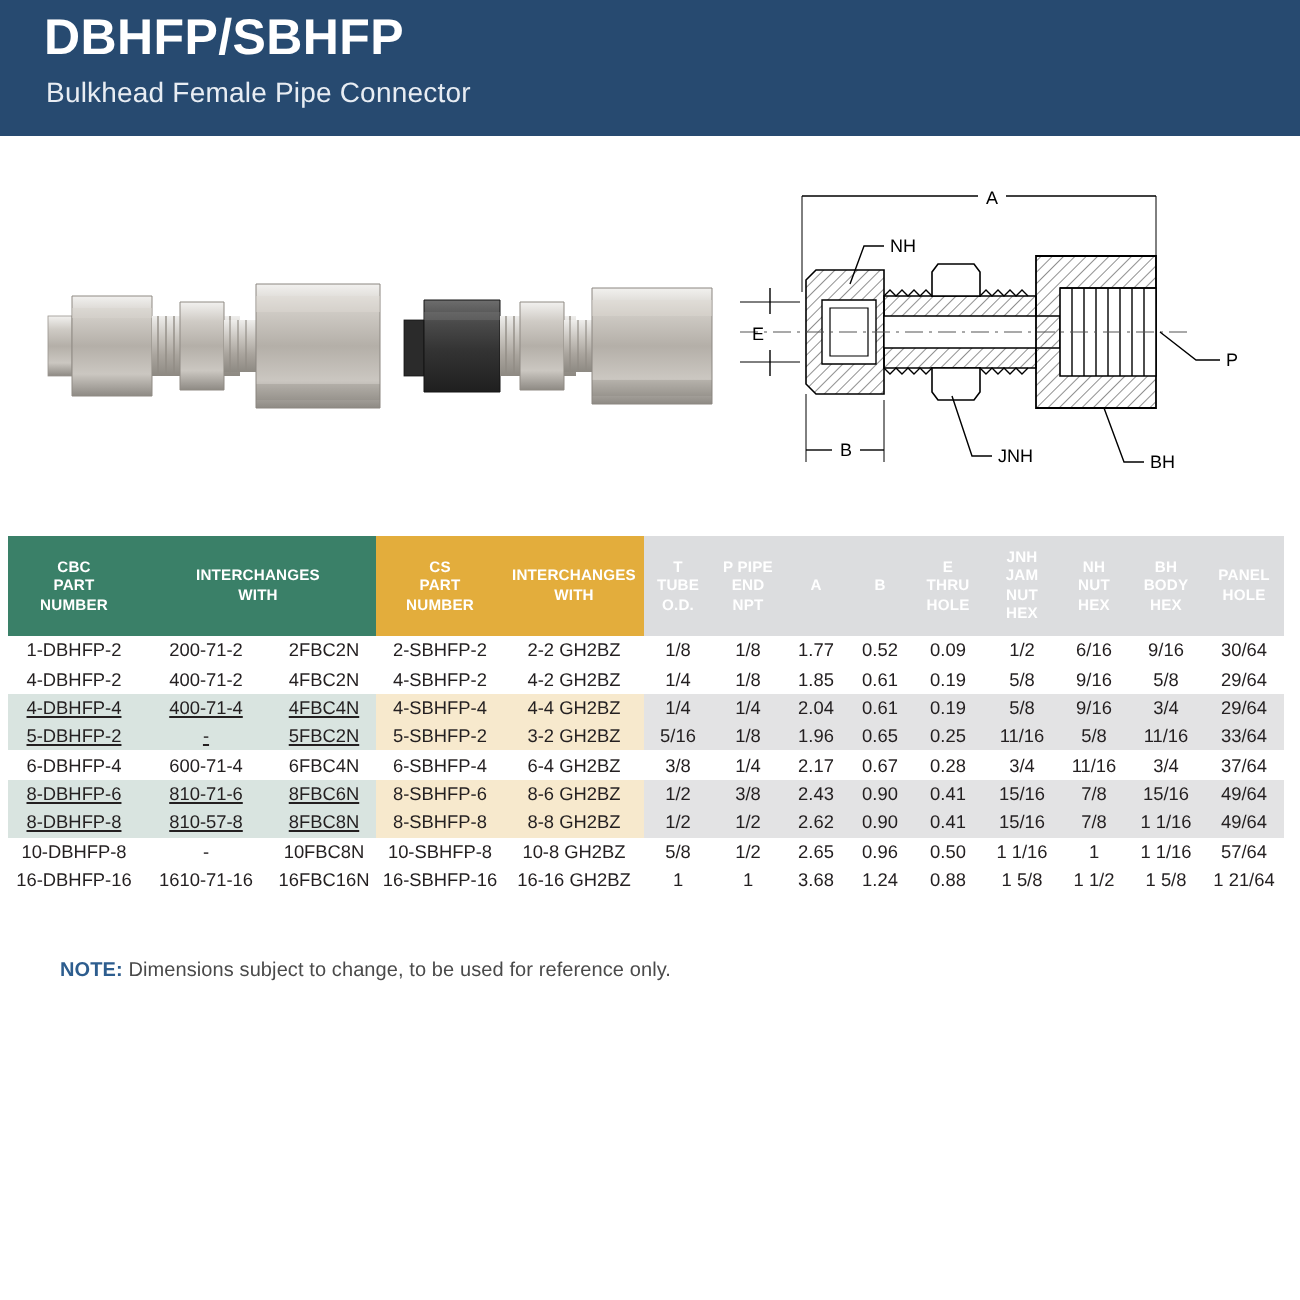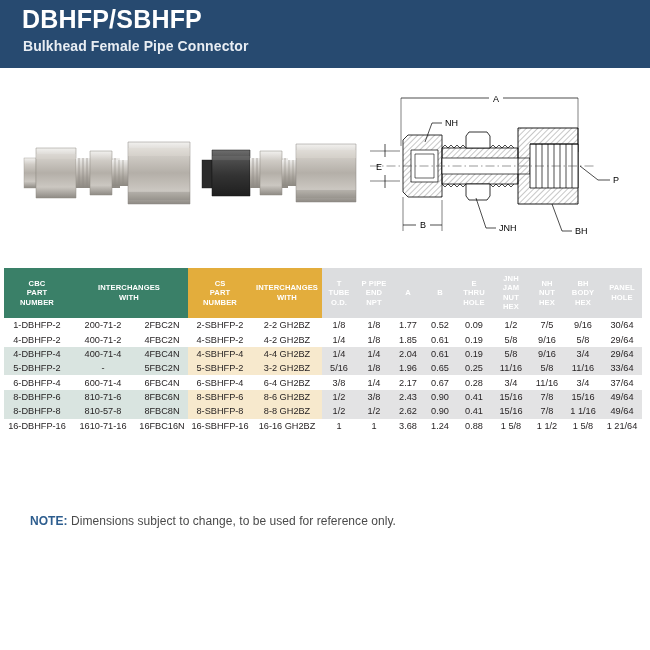--- a/index.html
+++ b/index.html
@@ -17,21 +17,21 @@
     position:absolute;left:0;top:0;width:650px;height:68px;
     background:#274a70;
   }
   .banner-title{
     position:absolute;left:22px;top:6px;
     font-size:25px;font-weight:bold;letter-spacing:.2px;
     color:#ffffff;line-height:1.05;
   }
   .banner-sub{
     position:absolute;left:23px;top:38px;
-    font-size:14px;font-weight:bold;letter-spacing:.1px;
+    font-size:14px;font-weight:normal;letter-spacing:.1px;
     color:#e8edf3;
   }
 
   
   .photo{position:absolute;}
   .photo svg{display:block;}
 
   
   .drawing{position:absolute;left:370px;top:86px;}
   .drawing svg{display:block;}
@@ -52,29 +52,29 @@
   }
   th.g-cbc{background:#3a8068;}
   th.g-cs{background:#e3ad3c;}
   th.g-dim{background:#dcdddf;color:#231f20;}
   table.spec td{
     text-align:center;vertical-align:middle;
     padding:2.2px 1px;
     font-size:9.2px;color:#231f20;
     white-space:nowrap;
   }
-  tr.tint td.c-cbc{background:#d9e4e0;}
+  tr.tint td.c-cbc{background:#d9e4e0;text-decoration:underline;}
   tr.tint td.c-cs{background:#f7e9cd;}
   tr.tint td.c-dim{background:#e3e3e4;}
   td.c-cbc,td.c-cs,td.c-dim{background:transparent;}
 
   
   .note{
     position:absolute;left:30px;top:480px;
-    font-size:12px;letter-spacing:.05px;margin-top:34px;
+    font-size:10px;letter-spacing:.05px;
   }
   .note b{color:#2d5d8e;font-weight:bold;}
   .note span.txt{color:#4a4a4a;}
 </style>
 </head>
 <body>
 
 <div class="page">
 
   <div class="banner">
@@ -303,21 +303,21 @@
             <td class="c-cbc">200-71-2</td>
             <td class="c-cbc">2FBC2N</td>
             <td class="c-cs">2-SBHFP-2</td>
             <td class="c-cs">2-2 GH2BZ</td>
             <td class="c-dim">1/8</td>
             <td class="c-dim">1/8</td>
             <td class="c-dim">1.77</td>
             <td class="c-dim">0.52</td>
             <td class="c-dim">0.09</td>
             <td class="c-dim">1/2</td>
-            <td class="c-dim">7/5</td>
+            <td class="c-dim">6/16</td>
             <td class="c-dim">9/16</td>
             <td class="c-dim">30/64</td>
           </tr>
           <tr>
             <td class="c-cbc">4-DBHFP-2</td>
             <td class="c-cbc">400-71-2</td>
             <td class="c-cbc">4FBC2N</td>
             <td class="c-cs">4-SBHFP-2</td>
             <td class="c-cs">4-2 GH2BZ</td>
             <td class="c-dim">1/4</td>
@@ -404,20 +404,36 @@
             <td class="c-dim">1/2</td>
             <td class="c-dim">2.62</td>
             <td class="c-dim">0.90</td>
             <td class="c-dim">0.41</td>
             <td class="c-dim">15/16</td>
             <td class="c-dim">7/8</td>
             <td class="c-dim">1 1/16</td>
             <td class="c-dim">49/64</td>
           </tr>
           <tr>
+            <td class="c-cbc">10-DBHFP-8</td>
+            <td class="c-cbc">-</td>
+            <td class="c-cbc">10FBC8N</td>
+            <td class="c-cs">10-SBHFP-8</td>
+            <td class="c-cs">10-8 GH2BZ</td>
+            <td class="c-dim">5/8</td>
+            <td class="c-dim">1/2</td>
+            <td class="c-dim">2.65</td>
+            <td class="c-dim">0.96</td>
+            <td class="c-dim">0.50</td>
+            <td class="c-dim">1 1/16</td>
+            <td class="c-dim">1</td>
+            <td class="c-dim">1 1/16</td>
+            <td class="c-dim">57/64</td>
+          </tr>
+          <tr>
             <td class="c-cbc">16-DBHFP-16</td>
             <td class="c-cbc">1610-71-16</td>
             <td class="c-cbc">16FBC16N</td>
             <td class="c-cs">16-SBHFP-16</td>
             <td class="c-cs">16-16 GH2BZ</td>
             <td class="c-dim">1</td>
             <td class="c-dim">1</td>
             <td class="c-dim">3.68</td>
             <td class="c-dim">1.24</td>
             <td class="c-dim">0.88</td>

